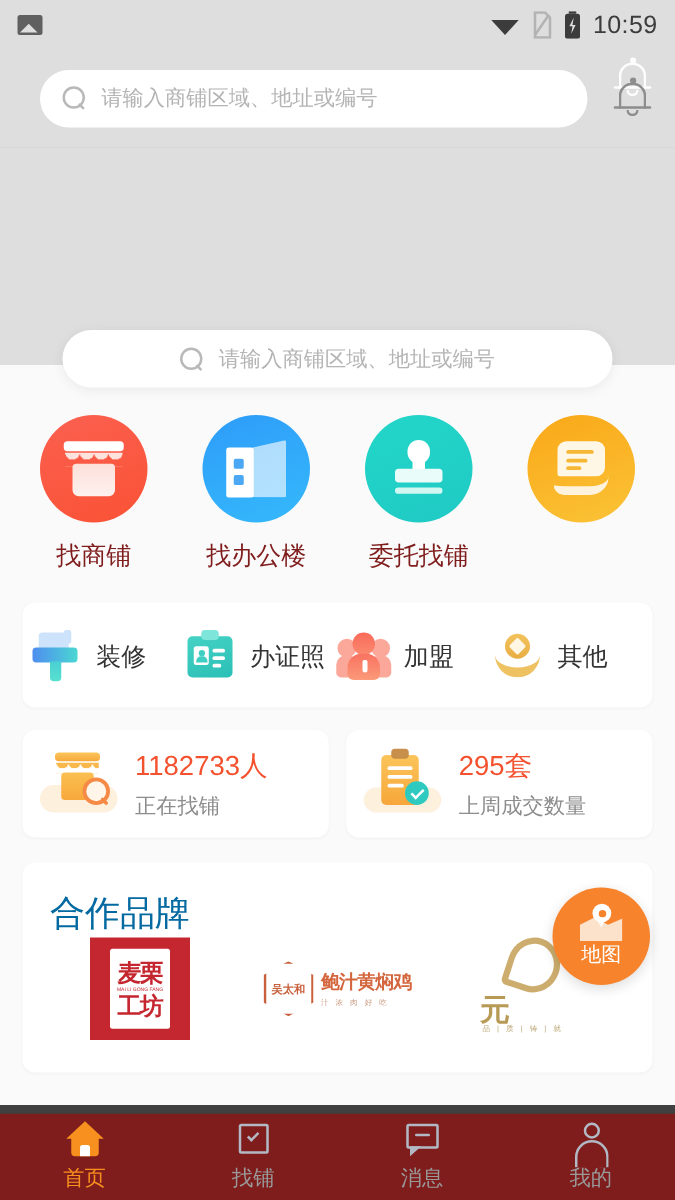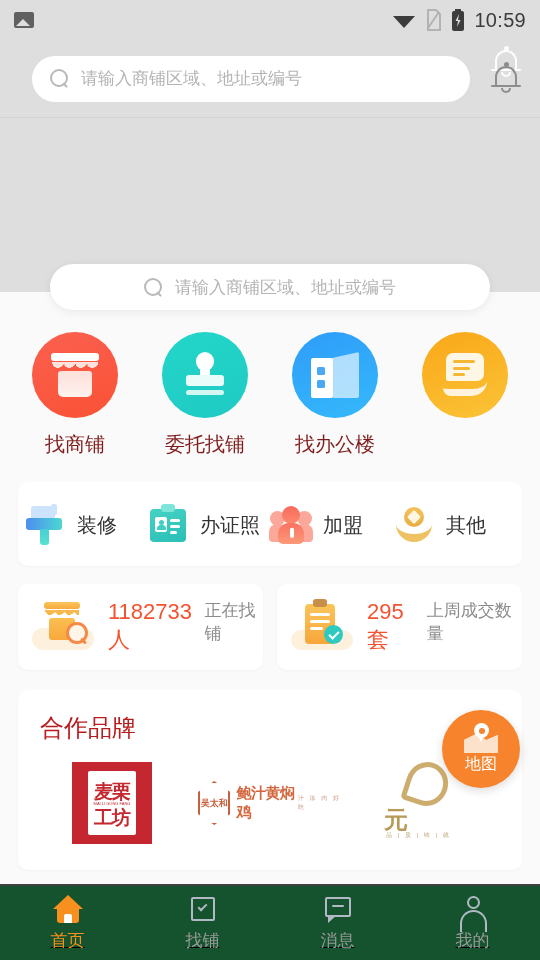--- a/index.html
+++ b/index.html
@@ -342,21 +342,21 @@
 
   
   .stats { display: flex; gap: 14px; padding: 0 18px; margin-bottom: 20px; }
   .stat {
     flex: 1; background: #fff; border-radius: 10px;
     height: 86px; display: flex; align-items: center;
     padding-left: 14px; gap: 10px;
     box-shadow: 0 1px 3px rgba(0,0,0,.035);
   }
   .stat-ico { width: 66px; height: 58px; position: relative; flex: 0 0 66px; }
-  .stat-txt { display: flex; flex-direction: row; gap: 5px; }
+  .stat-txt { display: flex; flex-direction: column; gap: 5px; }
   .stat-num { font-size: 22px; color: #f4522f; }
   .stat-cap { font-size: 17px; color: #8c8c8c; }
 
   .sh-blob {
     position: absolute; left: 0; bottom: 6px; width: 62px; height: 22px;
     background: #fdf0dc; border-radius: 11px;
   }
   .sh-roof {
     position: absolute; left: 12px; top: 4px; width: 36px; height: 7px;
     background: linear-gradient(#fbc55b,#f7a93c); border-radius: 3px;
@@ -407,21 +407,21 @@
   }
   .cb-check::after {
     content: ""; position: absolute; left: 5px; top: 5.5px;
     width: 8px; height: 4px;
     border-left: 2.4px solid #fff; border-bottom: 2.4px solid #fff;
     transform: rotate(-45deg);
   }
 
   
   .brands { padding: 22px 22px 26px; }
-  .brands-title { font-size: 24px; color: #b91c1c; margin-bottom: 18px; }
+  .brands-title { font-size: 28px; color: #0369a1; }
   .brand-row { display: flex; align-items: center; gap: 14px; }
   .brand-cell { flex: 1; display: flex; align-items: center; justify-content: center; height: 82px; }
 
   .logo-a {
     width: 80px; height: 82px; background: #c4272f;
     display: flex; align-items: center; justify-content: center;
   }
   .logo-a .inner {
     width: 48px; height: 64px; background: #fff;
     color: #c4272f; font-size: 19px; line-height: 1.02;
@@ -435,21 +435,21 @@
   .logo-b .hex {
     width: 40px; height: 44px; position: relative;
     display: flex; align-items: center; justify-content: center;
   }
   .logo-b .hex::before {
     content: ""; position: absolute; inset: 0;
     border: 2px solid #c8603c;
     clip-path: polygon(50% 0, 100% 25%, 100% 75%, 50% 100%, 0 75%, 0 25%);
   }
   .logo-b .hex span { font-size: 9px; color: #c8603c; font-weight: bold; }
-  .logo-b .wordmark { display: flex; flex-direction: row; align-items: center; gap: 3px; }
+  .logo-b .wordmark { display: flex; flex-direction: column; align-items: flex-start; gap: 3px; }
   .logo-b .w1 { font-size: 15px; color: #d4663d; font-weight: bold; letter-spacing: -.5px; }
   .logo-b .w2 { font-size: 6px; color: #c99a82; letter-spacing: 2px; }
 
   .logo-c { position: relative; width: 96px; height: 82px; }
   .logo-c .swirl {
     position: absolute; left: 26px; top: 0; width: 42px; height: 44px;
     border: 5px solid #c5a259; border-radius: 50% 50% 50% 10%;
     transform: rotate(18deg); opacity: .88;
   }
   .logo-c .cn { position: absolute; left: 4px; top: 42px; font-size: 24px; color: #b89a57; font-weight: bold; }
@@ -481,23 +481,23 @@
   .fab-ico .pintip {
     position: absolute; left: 13.2px; top: 11px;
     width: 0; height: 0;
     border-left: 4.3px solid transparent; border-right: 4.3px solid transparent;
     border-top: 8px solid #fff;
   }
   .fab-label { font-size: 16px; color: #fff; }
 
   
   .tabbar {
-    flex: 0 0 76px; height: 76px; background: #14532d;
-    border-top: 2px solid #404040;
-    display: flex; z-index: 10; text-decoration: underline;
+    flex: 0 0 76px; height: 76px; background: #7f1d1d;
+    border-top: 7px solid #404040;
+    display: flex; z-index: 10;
   }
   .tab {
     flex: 1; display: flex; flex-direction: column;
     align-items: center; justify-content: center; gap: 6px;
   }
   .tab-ico { width: 30px; height: 28px; position: relative; }
   .tab-lbl { font-size: 17px; color: #9a9a9a; }
   .tab.active .tab-lbl { color: #f7901e; }
 
   .ic-home .roof2 {
@@ -608,40 +608,40 @@
           <div class="gm-circle" style="background:linear-gradient(160deg,#fb6050,#fa5235)">
             <span class="ic-shop">
                 <i class="roof"></i>
                 <i class="scallop"></i>
                 <i class="base"></i>
               </span>
           </div>
           <span class="gm-label">找商铺</span>
         </div>
         <div class="gm-item">
+          <div class="gm-circle" style="background:linear-gradient(160deg,#2e9cf9,#35b9fb)">
+            <span class="ic-bldg">
+                <i class="wide"></i>
+                <i class="tall"></i>
+                <i class="w1"></i>
+                <i class="w2"></i>
+              </span>
+          </div>
+          <span class="gm-label">找办公楼</span>
+        </div>
+        <div class="gm-item">
           <div class="gm-circle" style="background:linear-gradient(160deg,#23d6c8,#1fcac4)">
             <span class="ic-stamp">
                 <i class="knob"></i>
                 <i class="neck"></i>
                 <i class="pad"></i>
                 <i class="line"></i>
               </span>
           </div>
           <span class="gm-label">委托找铺</span>
-        </div>
-        <div class="gm-item">
-          <div class="gm-circle" style="background:linear-gradient(160deg,#2e9cf9,#35b9fb)">
-            <span class="ic-bldg">
-                <i class="wide"></i>
-                <i class="tall"></i>
-                <i class="w1"></i>
-                <i class="w2"></i>
-              </span>
-          </div>
-          <span class="gm-label">找办公楼</span>
         </div>
         <div class="gm-item">
           <div class="gm-circle" style="background:linear-gradient(160deg,#f9a818,#fbc337)">
             <span class="ic-hand">
                 <i class="doc"></i>
                 <i class="dl dl1"></i>
                 <i class="dl dl2"></i>
                 <i class="dl dl3"></i>
                 <i class="palm"></i>
               </span>

